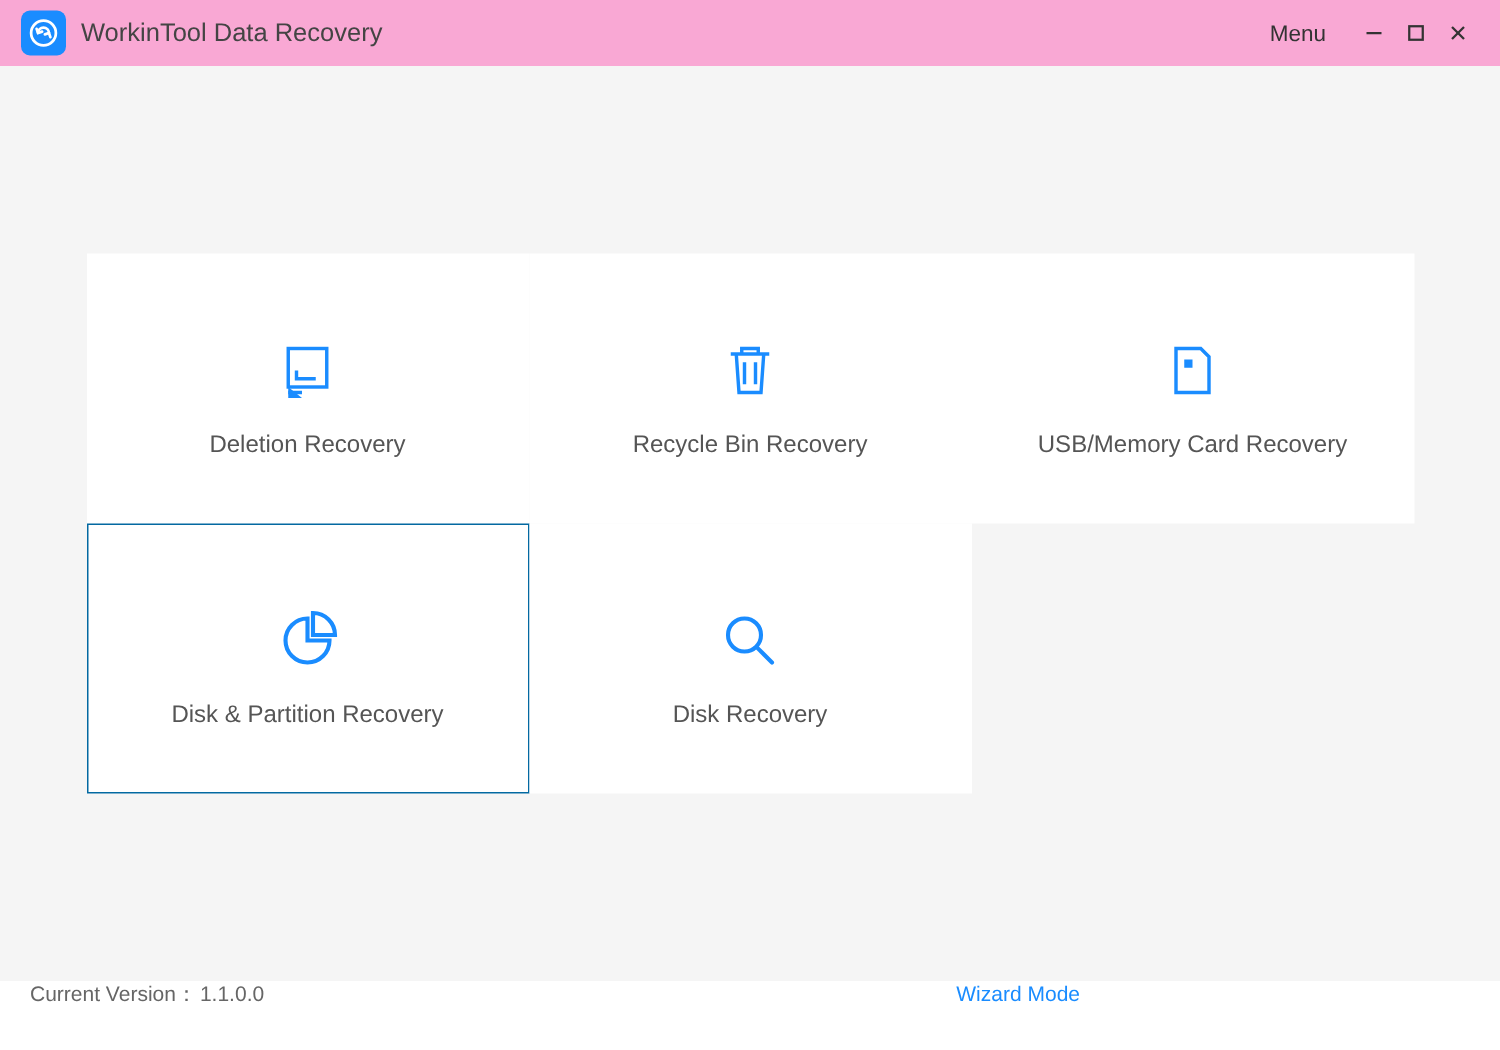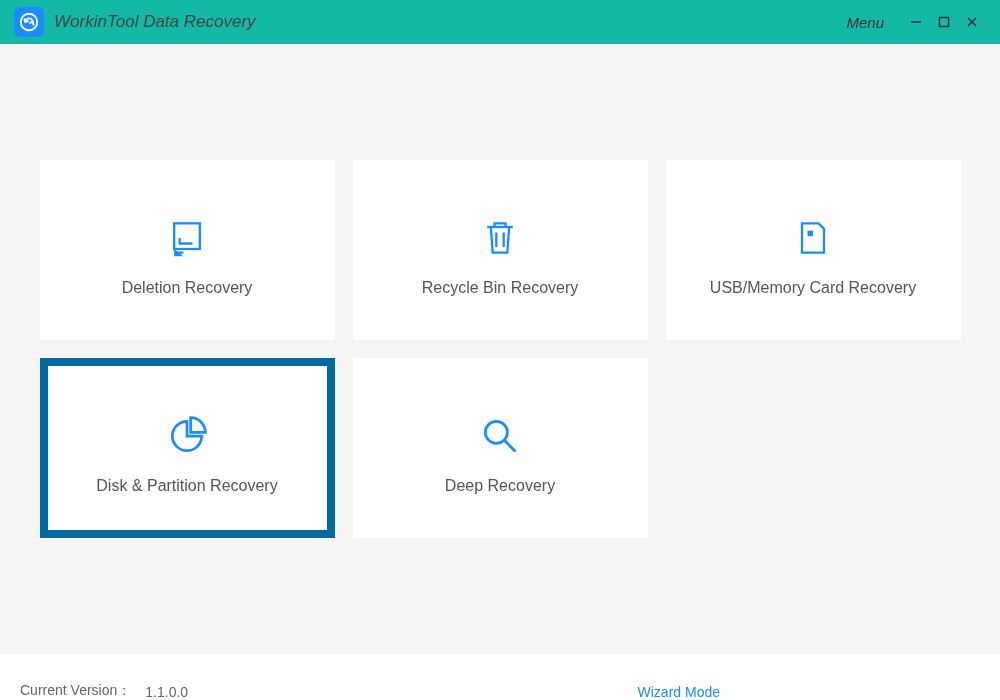--- a/index.html
+++ b/index.html
@@ -1,35 +1,35 @@
 <!DOCTYPE html>
 <html><head>
 <meta charset="utf-8">
 <style>
   * { box-sizing: border-box; margin: 0; padding: 0; }
   html, body { width: 1000px; height: 700px; font-family: "Segoe UI", Arial, sans-serif; background: #f5f5f5; overflow: hidden; }
   .window { width: 1000px; height: 700px; display: flex; flex-direction: column; background: #f5f5f5; }
-  .titlebar { height: 44px; background: #14b8a6; display: flex; align-items: center; padding: 0 14px; font-style: italic; }
+  .titlebar { height: 44px; background: #f9a8d4; display: flex; align-items: center; padding: 0 14px; }
   .logo { width: 30px; height: 30px; border-radius: 6px; background: #1a8cff; display: flex; align-items: center; justify-content: center; margin-right: 10px; }
   .logo svg { width: 22px; height: 22px; }
   .app-title { font-size: 17px; color: #444; }
   .tb-spacer { flex: 1; }
   .tb-menu { font-size: 15px; color: #333; margin-right: 18px; cursor: pointer; }
   .tb-btn { width: 28px; height: 28px; display: flex; align-items: center; justify-content: center; cursor: pointer; color: #333; }
   .tb-btn svg { width: 14px; height: 14px; stroke: #333; stroke-width: 1.5; fill: none; }
   .content { flex: 1; display: flex; align-items: center; justify-content: center; }
-  .grid { display: grid; grid-template-columns: repeat(3, 295px); grid-template-rows: repeat(2, 180px); gap: 18px; }
+  .grid { display: grid; grid-template-columns: repeat(3, 295px); grid-template-rows: repeat(2, 180px); }
   .card { background: #ffffff; display: flex; flex-direction: column; align-items: center; justify-content: center; cursor: pointer; border: 3px solid transparent; }
-  .card.highlight { border: 8px solid #0369a1; }
+  .card.highlight { border: 1px solid #0369a1; }
   .card .icon-wrap { height: 70px; display: flex; align-items: center; justify-content: center; }
   .card .icon-wrap svg { width: 44px; height: 44px; }
   .card .label { font-size: 16px; color: #555; margin-top: 6px; }
-  .footer { height: 46px; background: #ffffff; display: flex; align-items: flex-end; padding: 0 20px; font-size: 14px; color: #666; }
+  .footer { height: 46px; background: #ffffff; display: flex; align-items: flex-start; padding: 0 20px; font-size: 14px; color: #666; }
   .footer .ver-label::after { content: "："; }
-  .footer .ver-val { margin-left: 14px; }
+  .footer .ver-val { margin-left: 2px; }
   .footer-spacer { flex: 1; }
   .footer .switch-text { color: #555; }
   .footer .wizard-link { color: #1a8cff; margin-left: 22px; cursor: pointer; }
   .footer-right-spacer { width: 260px; }
   .blue { stroke: #1a8cff; }
 </style>
 </head>
 <body>
 
 <div class="window">
@@ -113,21 +113,21 @@
         <div class="label">Disk &amp; Partition Recovery</div>
       </div>
 
       <div class="card">
         <div class="icon-wrap">
           <svg viewBox="0 0 48 48" fill="none" class="blue" stroke-width="3">
             <circle cx="20" cy="20" r="12"></circle>
             <line x1="29" y1="29" x2="40" y2="40" stroke-linecap="round"></line>
           </svg>
         </div>
-        <div class="label">Deep Recovery</div>
+        <div class="label">Disk Recovery</div>
       </div>
 
     </div>
   </div>
 
   <div class="footer">
     <span class="ver-label">Current Version</span>
     <span class="ver-val">1.1.0.0</span>
     <div class="footer-spacer"></div>
     <span class="wizard-link">Wizard Mode</span>

